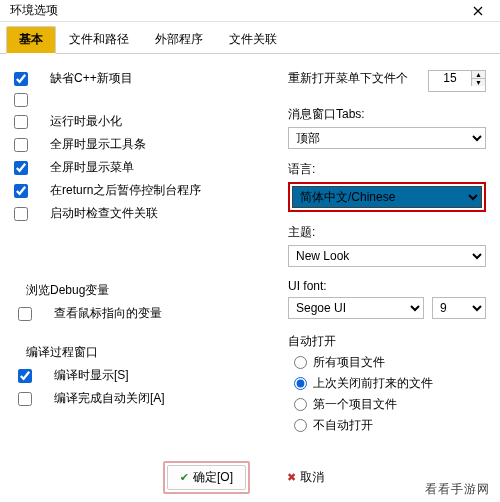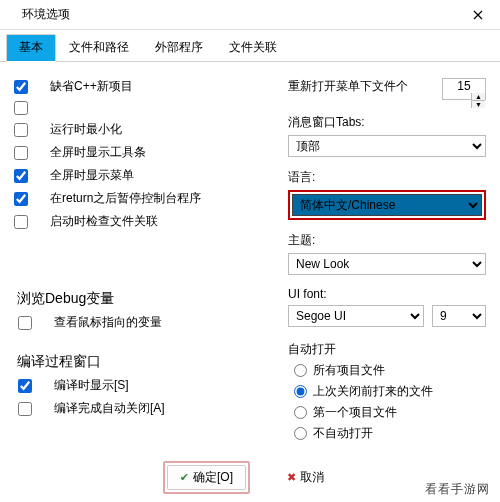--- a/index.html
+++ b/index.html
@@ -10,22 +10,22 @@
     background: #fff;
     color: #000;
     width: 500px;
     height: 502px;
     overflow: hidden;
   }
   .titlebar {
     display: flex;
     align-items: center;
     justify-content: space-between;
-    height: 30px;
-    padding: 0 0 0 22px;
+    height: 22px;
+    padding: 0 0 0 10px;
     border-bottom: 1px solid #e0e0e0;
   }
   .close-btn {
     width: 44px; height: 30px;
     display:flex; align-items:center; justify-content:center;
     cursor:pointer;
   }
   .close-btn svg { width:10px; height:10px; }
   .tabs {
     display:flex;
@@ -37,50 +37,51 @@
     padding: 4px 12px 5px 12px;
     font-size:12px;
     cursor:pointer;
     border:1px solid transparent;
     margin-bottom:-1px;
     color:#000;
   }
   .tab.active {
     border:1px solid #d0d0d0;
     border-bottom:1px solid #fff;
-    background:#0ea5e9;
+    background:#eab308;
     border-radius:2px 2px 0 0;
+    font-weight:bold;
   }
   .content {
     display:flex;
     padding: 16px 14px 8px 14px;
     gap: 24px;
   }
   .col-left { flex: 0 0 250px; }
   .col-right { flex: 1; }
   .chk {
     display:flex;
     align-items:center;
     gap:22px;
     margin-bottom:6px;
     cursor:pointer;
   }
   .chk input[type=checkbox] {
     width:14px; height:14px; margin:0;
     accent-color:#0a64d8;
   }
   .group-lbl {
-    margin:22px 0 6px 3px;
-    font-size:14px;
+    margin:22px 0 6px 12px;
+    font-size:12px;
   }
   .indent { margin-left: 4px; }
   .lbl { margin-bottom:4px; font-size:12px; display:block;}
   .field-row { display:flex; align-items:center; gap:6px; margin-bottom:12px;}
   .spin-wrap {
-    display:inline-flex; align-items:flex-end; border:1px solid #bbb; height:22px;flex-direction:column;
+    display:inline-flex; align-items:flex-start; border:1px solid #bbb; height:22px;
   }
   .spin-wrap input {
     width:42px; border:0; padding:0 4px; font-size:12px; text-align:center;
   }
   .spin-btns { display:flex; flex-direction:column; width:14px; border-left:1px solid #bbb;}
   .spin-btns div { flex:1; display:flex; align-items:center; justify-content:center; font-size:7px; cursor:pointer; background:#f3f3f3;}
   .spin-btns div:first-child{border-bottom:1px solid #bbb;}
   select, .select-like {
     width: 100%;
     height: 22px;

